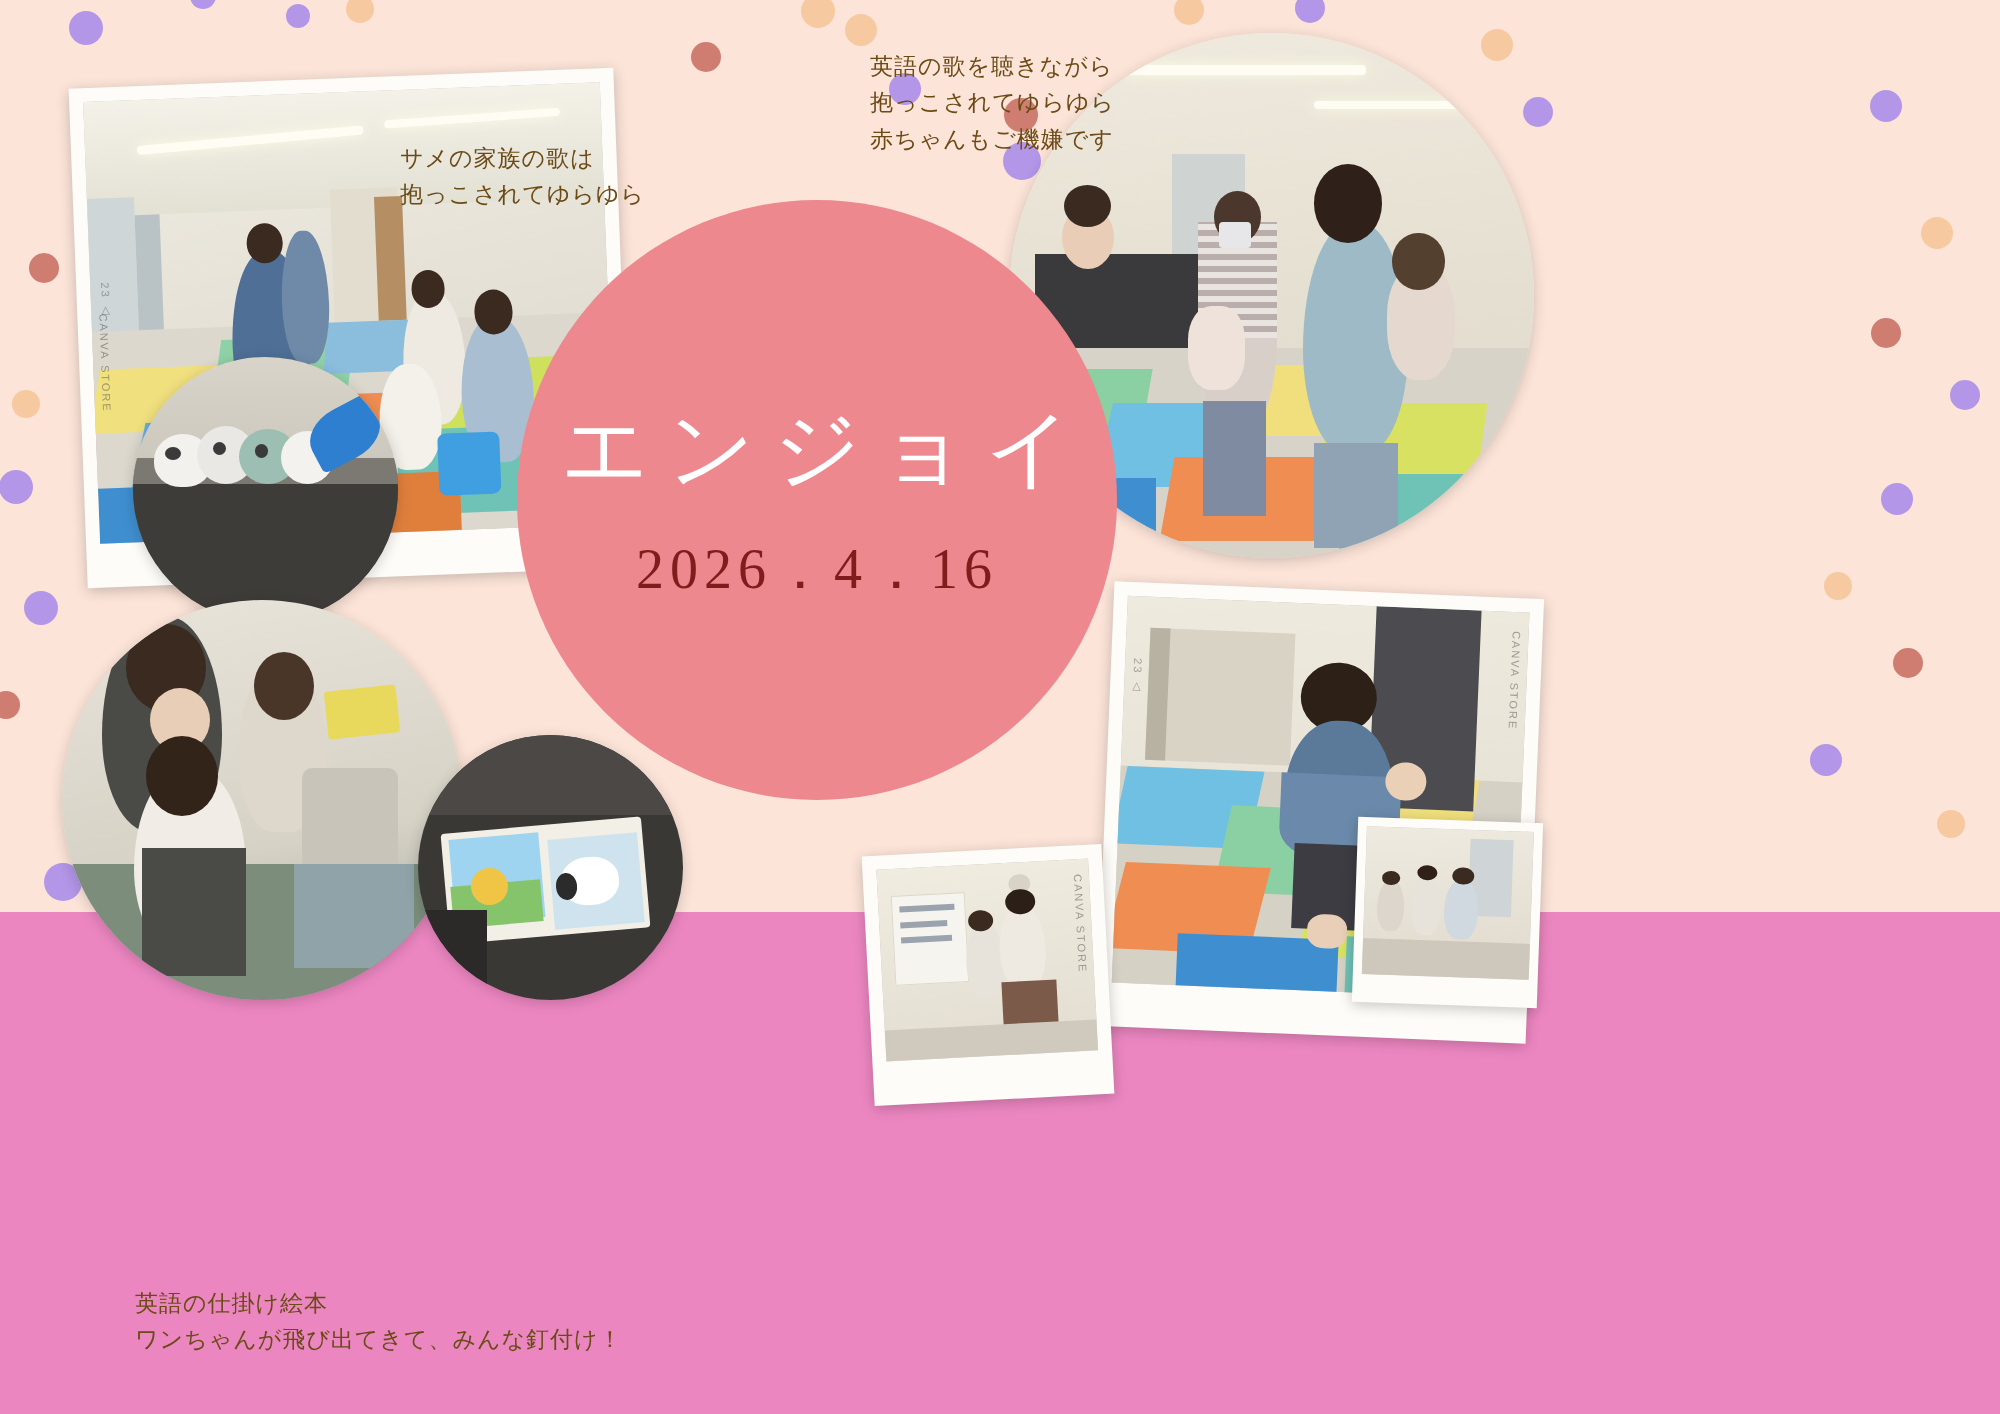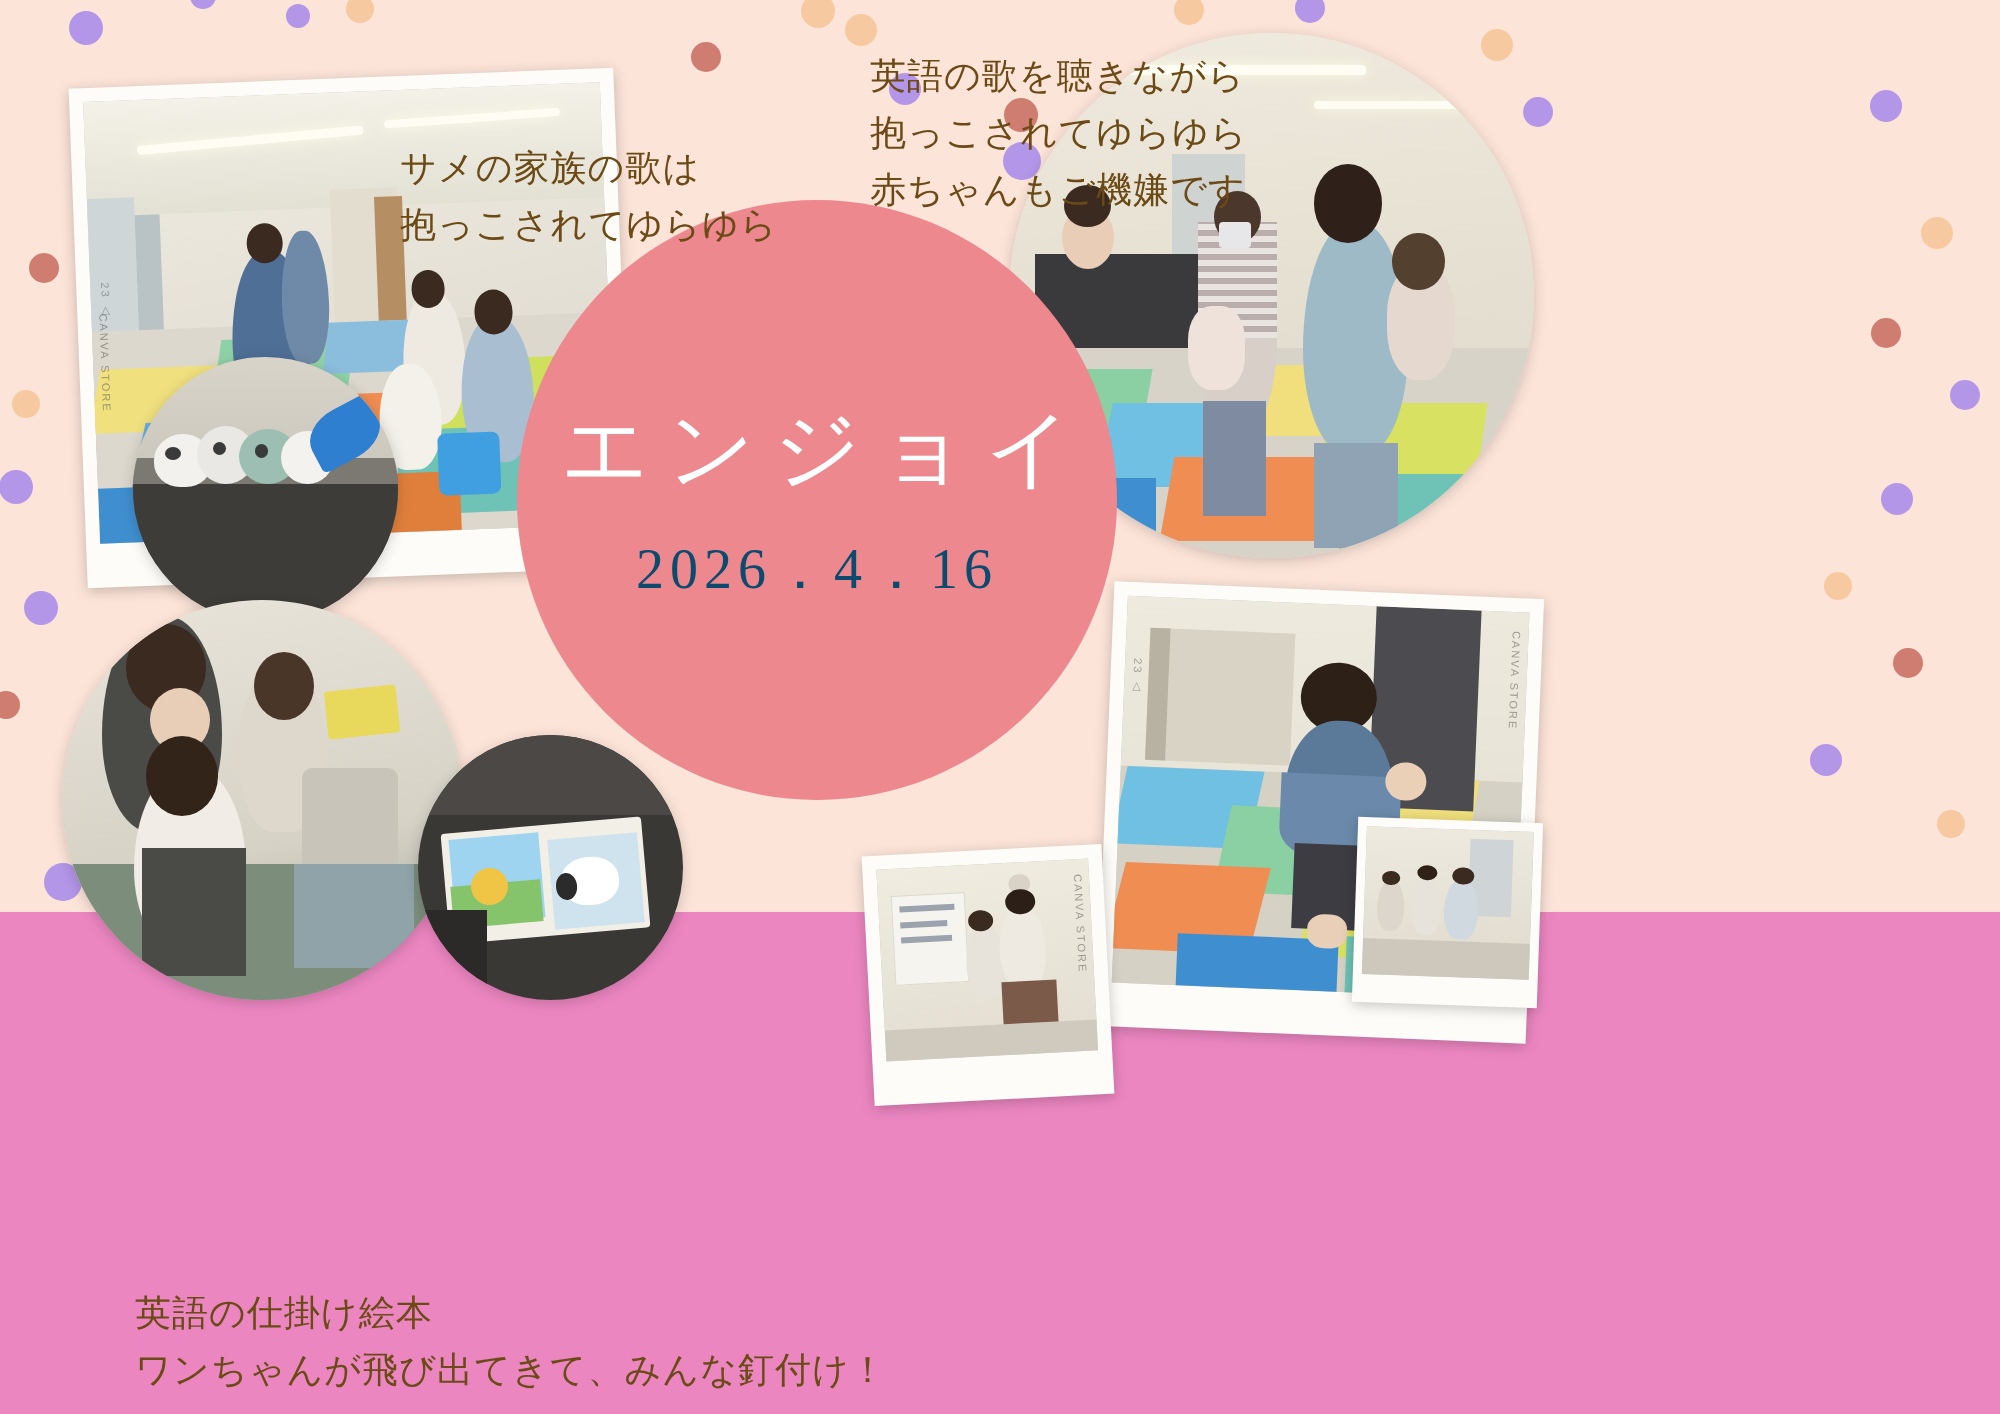--- a/index.html
+++ b/index.html
@@ -63,33 +63,33 @@
   .title-line{
     color:#ffffff;
     font-size:86px;
     letter-spacing:18px;
     line-height:1.32;
     text-indent:18px;
     font-family:"Liberation Sans","DejaVu Sans",sans-serif;
     white-space:nowrap;
   }
   .title-date{
-    color:#0c4a6e;
+    color:#7f1d1d;
     font-size:56px;
     letter-spacing:6px;
     margin-top:26px;
     font-family:"Liberation Serif","DejaVu Serif",serif;
     white-space:nowrap;
   }
 
   
   .caption{
     position:absolute;
     color:#6B4A16;
-    font-size:36px;
+    font-size:23px;
     line-height:1.58;
     letter-spacing:1px;
     white-space:pre-line;
     font-family:"DejaVu Sans","Liberation Sans",sans-serif;
   }
   #cap-shark{left:400px;top:140px;}
   #cap-hug{left:870px;top:48px;}
   #cap-book{left:135px;top:1285px;}
   #cap-song{left:1020px;top:1268px;}
 </style>

